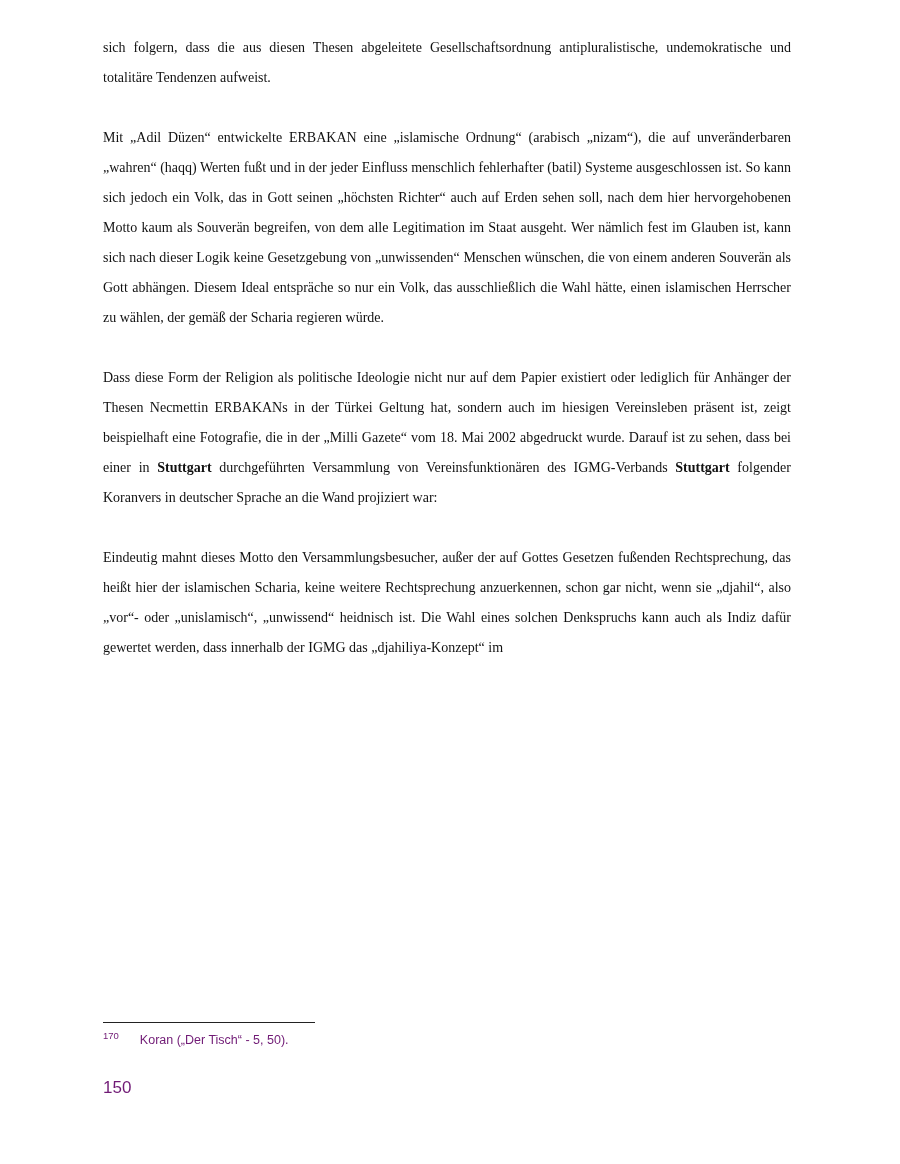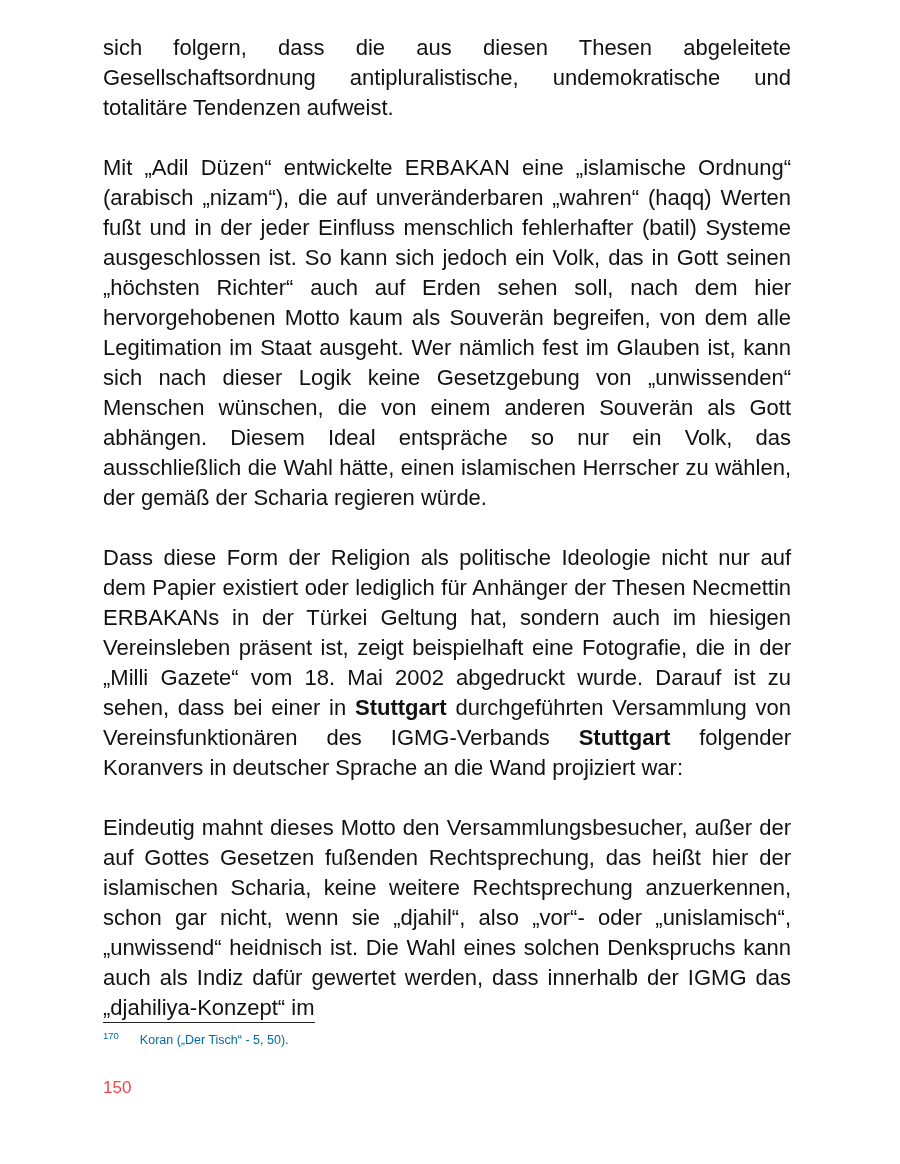--- a/index.html
+++ b/index.html
@@ -14,23 +14,24 @@
     background: #ffffff;
     font-family: "Liberation Sans", sans-serif;
     color: #111111;
     overflow: hidden;
   }
   .body-text {
     position: absolute;
     left: 103px;
     top: 33px;
     width: 688px;
-    font-size: 22px;
+    font-size: 14px;
     line-height: 30px;
     text-align: justify;
+    font-family: Liberation Serif, serif;
   }
   .para {
     margin: 0 0 30px 0;
   }
   .quote {
     margin: 30px 35px 30px 52px;
     text-align: justify;
   }
   .b { font-weight: bold; }
   .i { font-style: italic; }
@@ -47,32 +48,32 @@
   }
   .footnote-rule {
     width: 212px;
     height: 0;
     border-top: 1.5px solid #222222;
     margin-bottom: 9px;
   }
   .footnote {
     font-size: 12.5px;
     line-height: 16px;
-    color: #0369a1;
+    color: #701a75;
   }
   .fn-num {
     font-size: 9.5px;
     margin-right: 21px;
   }
   .page-number {
     position: absolute;
     left: 103px;
     top: 1078px;
     font-size: 17px;
-    color: #ef4444;
+    color: #701a75;
   }
 </style>
 </head>
 <body>
 
 <div class="page">
 
   <div class="body-text">
     <p class="para"><span>sich folgern, dass die aus diesen Thesen abgeleitete Gesellschaftsordnung antipluralistische, undemokratische und totalitäre Tendenzen aufweist.</span></p>
     <p class="para"><span>Mit „Adil Düzen“ entwickelte ERBAKAN eine „islamische Ordnung“ (arabisch „nizam“), die auf unveränderbaren „wahren“ (haqq) Werten fußt und in der jeder Einfluss menschlich fehlerhafter (batil) Systeme ausgeschlossen ist. So kann sich jedoch ein Volk, das in Gott seinen „höchsten Richter“ auch auf Erden sehen soll, nach dem hier hervorgehobenen Motto kaum als Souverän begreifen, von dem alle Legitimation im Staat ausgeht. Wer nämlich fest im Glauben ist, kann sich nach dieser Logik keine Gesetzgebung von „unwissenden“ Menschen wünschen, die von einem anderen Souverän als Gott abhängen. Diesem Ideal entspräche so nur ein Volk, das ausschließlich die Wahl hätte, einen islamischen Herrscher zu wählen, der gemäß der Scharia regieren würde.</span></p>

